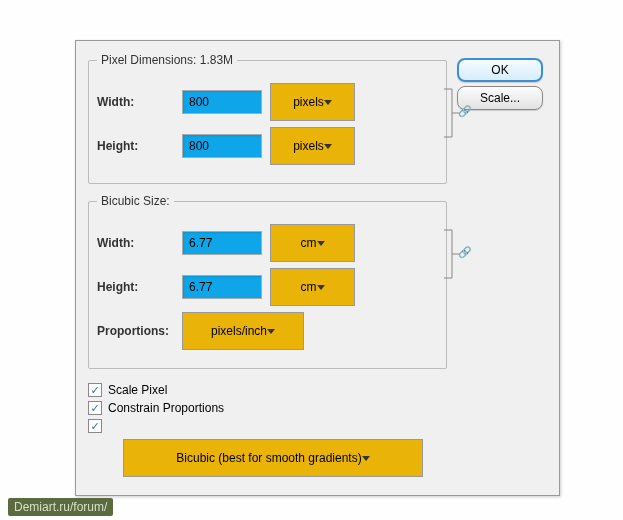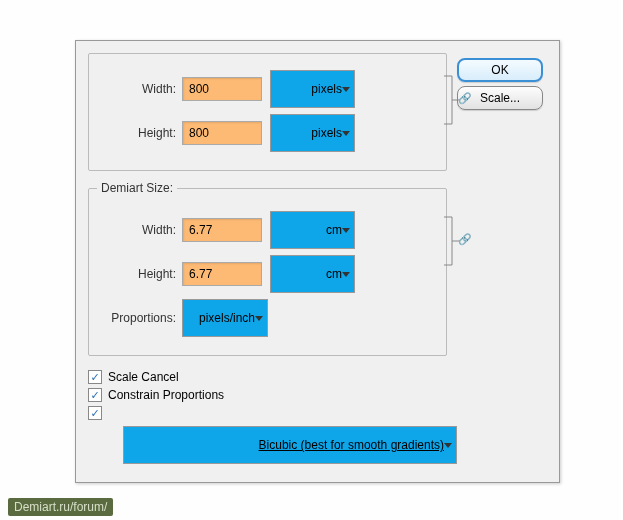--- a/index.html
+++ b/index.html
@@ -47,52 +47,51 @@
       padding: 0 4px;
       color: #333;
     }
     .row {
       display: flex;
       align-items: center;
       margin: 6px 0;
     }
     .label {
       width: 85px;
-      text-align: right;
       padding-right: 6px;
       color: #333;
+      font-weight: bold;
     }
     .input-text {
       width: 80px;
       height: 24px;
       border: 1px solid #aaa;
-      background: #fdba74;
+      background: #0ea5e9;
       padding: 2px 6px;
       margin-right: 8px;
       box-shadow: inset 1px 1px 2px rgba(0,0,0,0.1);
     }
     .select {
       width: 85px;
       height: 24px;
       border: 1px solid #999;
-      background: #0ea5e9;
+      background: #eab308;
       padding: 18px 4px;
       position: relative;
       display: flex;
       align-items: center;
-      justify-content: flex-end;
+      justify-content: center;
       cursor: pointer;
     }
     .select-wide {
-      width: 86px;
+      width: 122px;
     }
     .select-full {
-      width: 334px;
+      width: 300px;
       margin-left: 35px;
-      text-decoration: underline;
     }
     .dropdown-arrow {
       width: 0;
       height: 0;
       border-left: 4px solid transparent;
       border-right: 4px solid transparent;
       border-top: 5px solid #333;
     }
     .link-bracket {
       position: absolute;
@@ -162,20 +161,21 @@
     }
   </style>
 </head>
 <body>
 
 <div class="dialog">
   <div class="main-area">
     <div class="left-col">
 
       <fieldset>
+        <legend>Pixel Dimensions:  1.83M</legend>
         <div class="rows-container">
           <div class="row">
             <span class="label">Width:</span>
             <input class="input-text" value="800" style="">
             <div class="select">
               <span>pixels</span>
               <span class="dropdown-arrow"></span>
             </div>
           </div>
           <div class="row">
@@ -189,21 +189,21 @@
           <div class="link-bracket" style="top:2px; height:56px;">
             <svg width="18" height="56">
                 <path d="M2 4 L10 4 L10 52 L2 52 M10 28 L18 28" stroke="#888" fill="none" stroke-width="1"></path>
               </svg>
           </div>
           <span class="link-icon" style="position:absolute; right:-34px; top:22px;">🔗</span>
         </div>
       </fieldset>
 
       <fieldset>
-        <legend>Demiart Size:</legend>
+        <legend>Bicubic Size:</legend>
         <div class="rows-container">
           <div class="row">
             <span class="label">Width:</span>
             <input class="input-text" value="6.77" style="">
             <div class="select">
               <span>cm</span>
               <span class="dropdown-arrow"></span>
             </div>
           </div>
           <div class="row">
@@ -238,21 +238,21 @@
       <div class="btn">
         <span>Scale...</span>
       </div>
     </div>
   </div>
 
   <div class="checkbox-row">
     <div class="checkbox">
       <span class="checkmark">✓</span>
     </div>
-    <span>Scale Cancel</span>
+    <span>Scale Pixel</span>
   </div>
   <div class="checkbox-row">
     <div class="checkbox">
       <span class="checkmark">✓</span>
     </div>
     <span>Constrain Proportions</span>
   </div>
   <div class="checkbox-row">
     <div class="checkbox">
       <span class="checkmark">✓</span>

